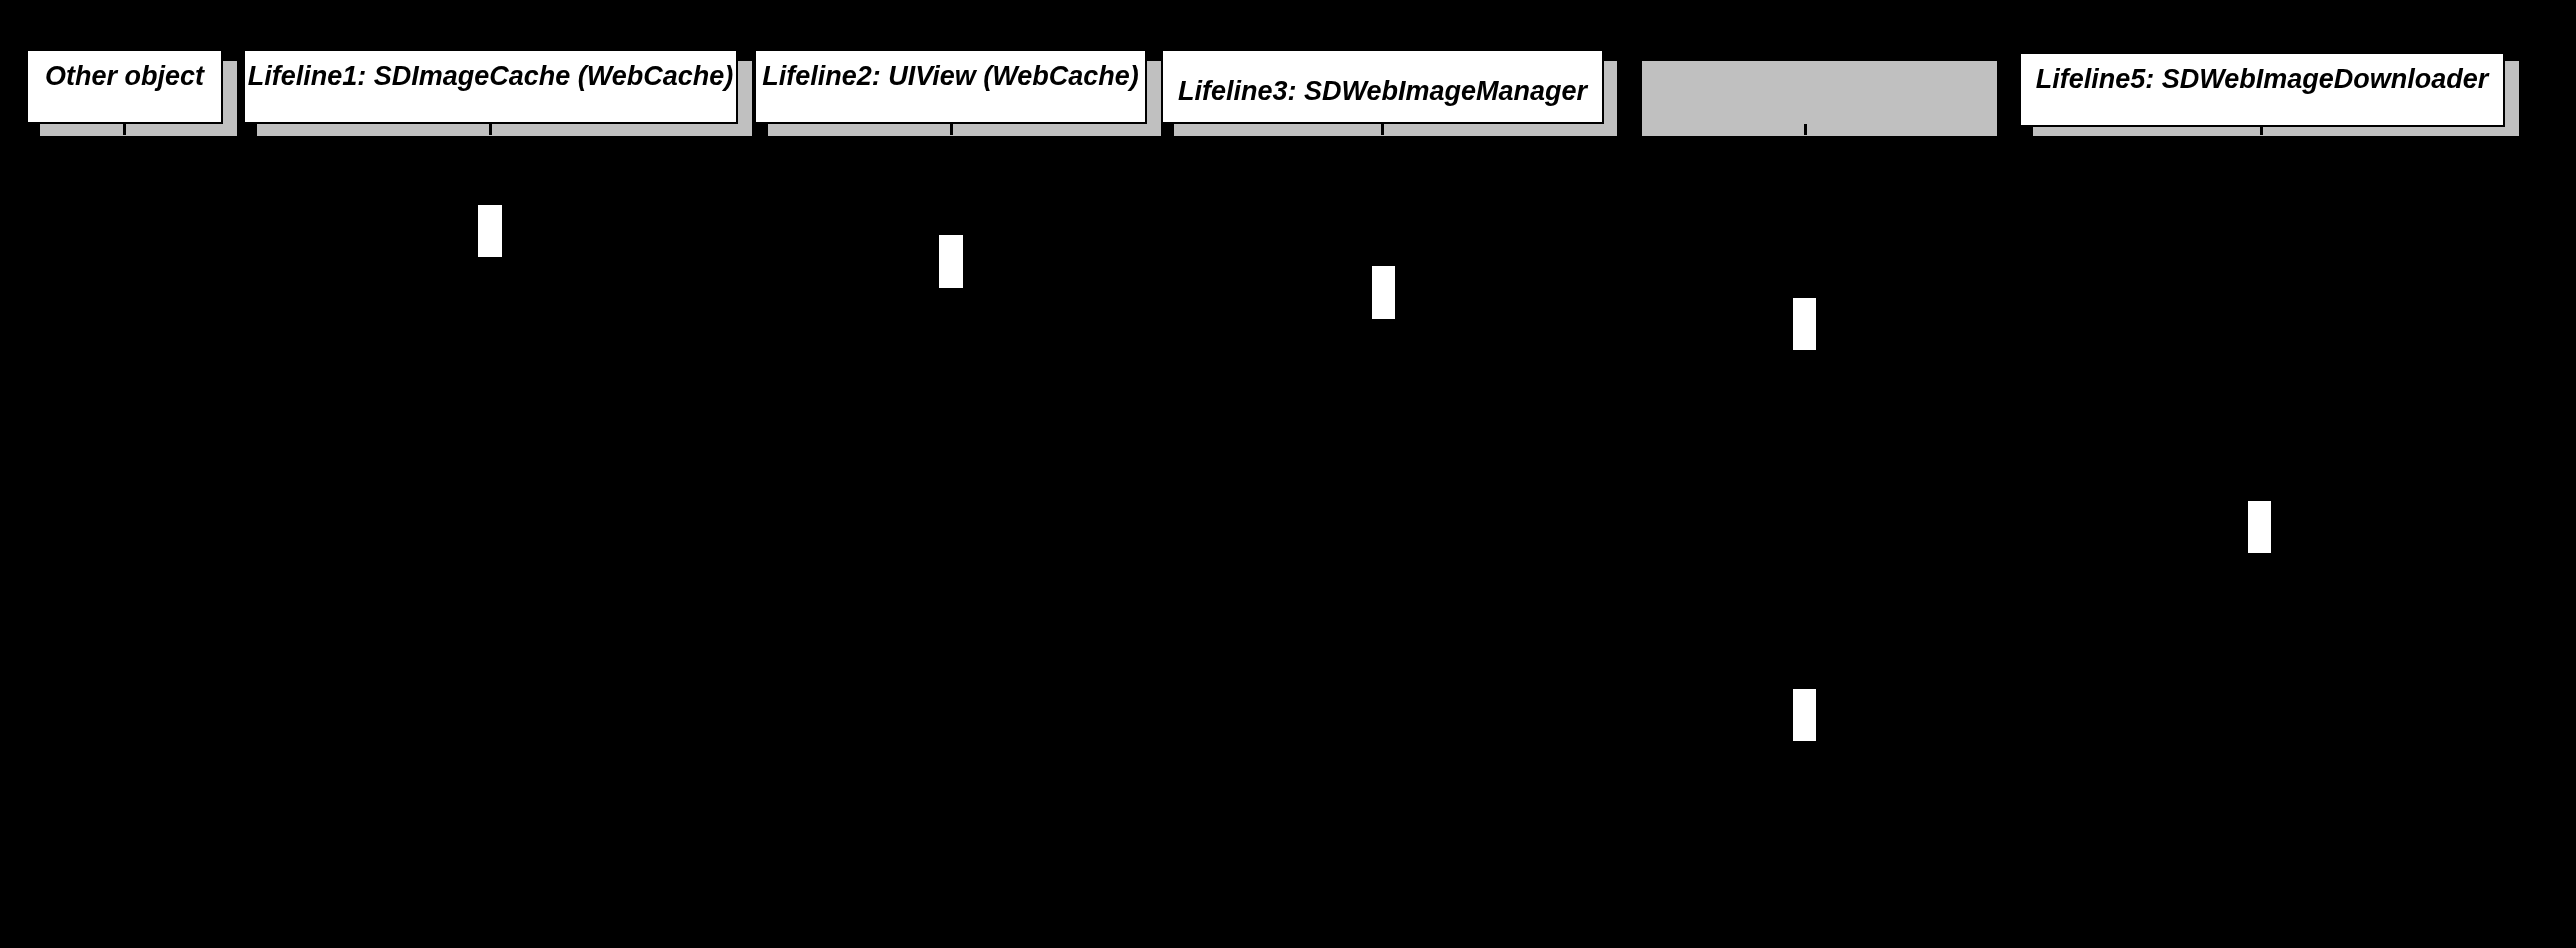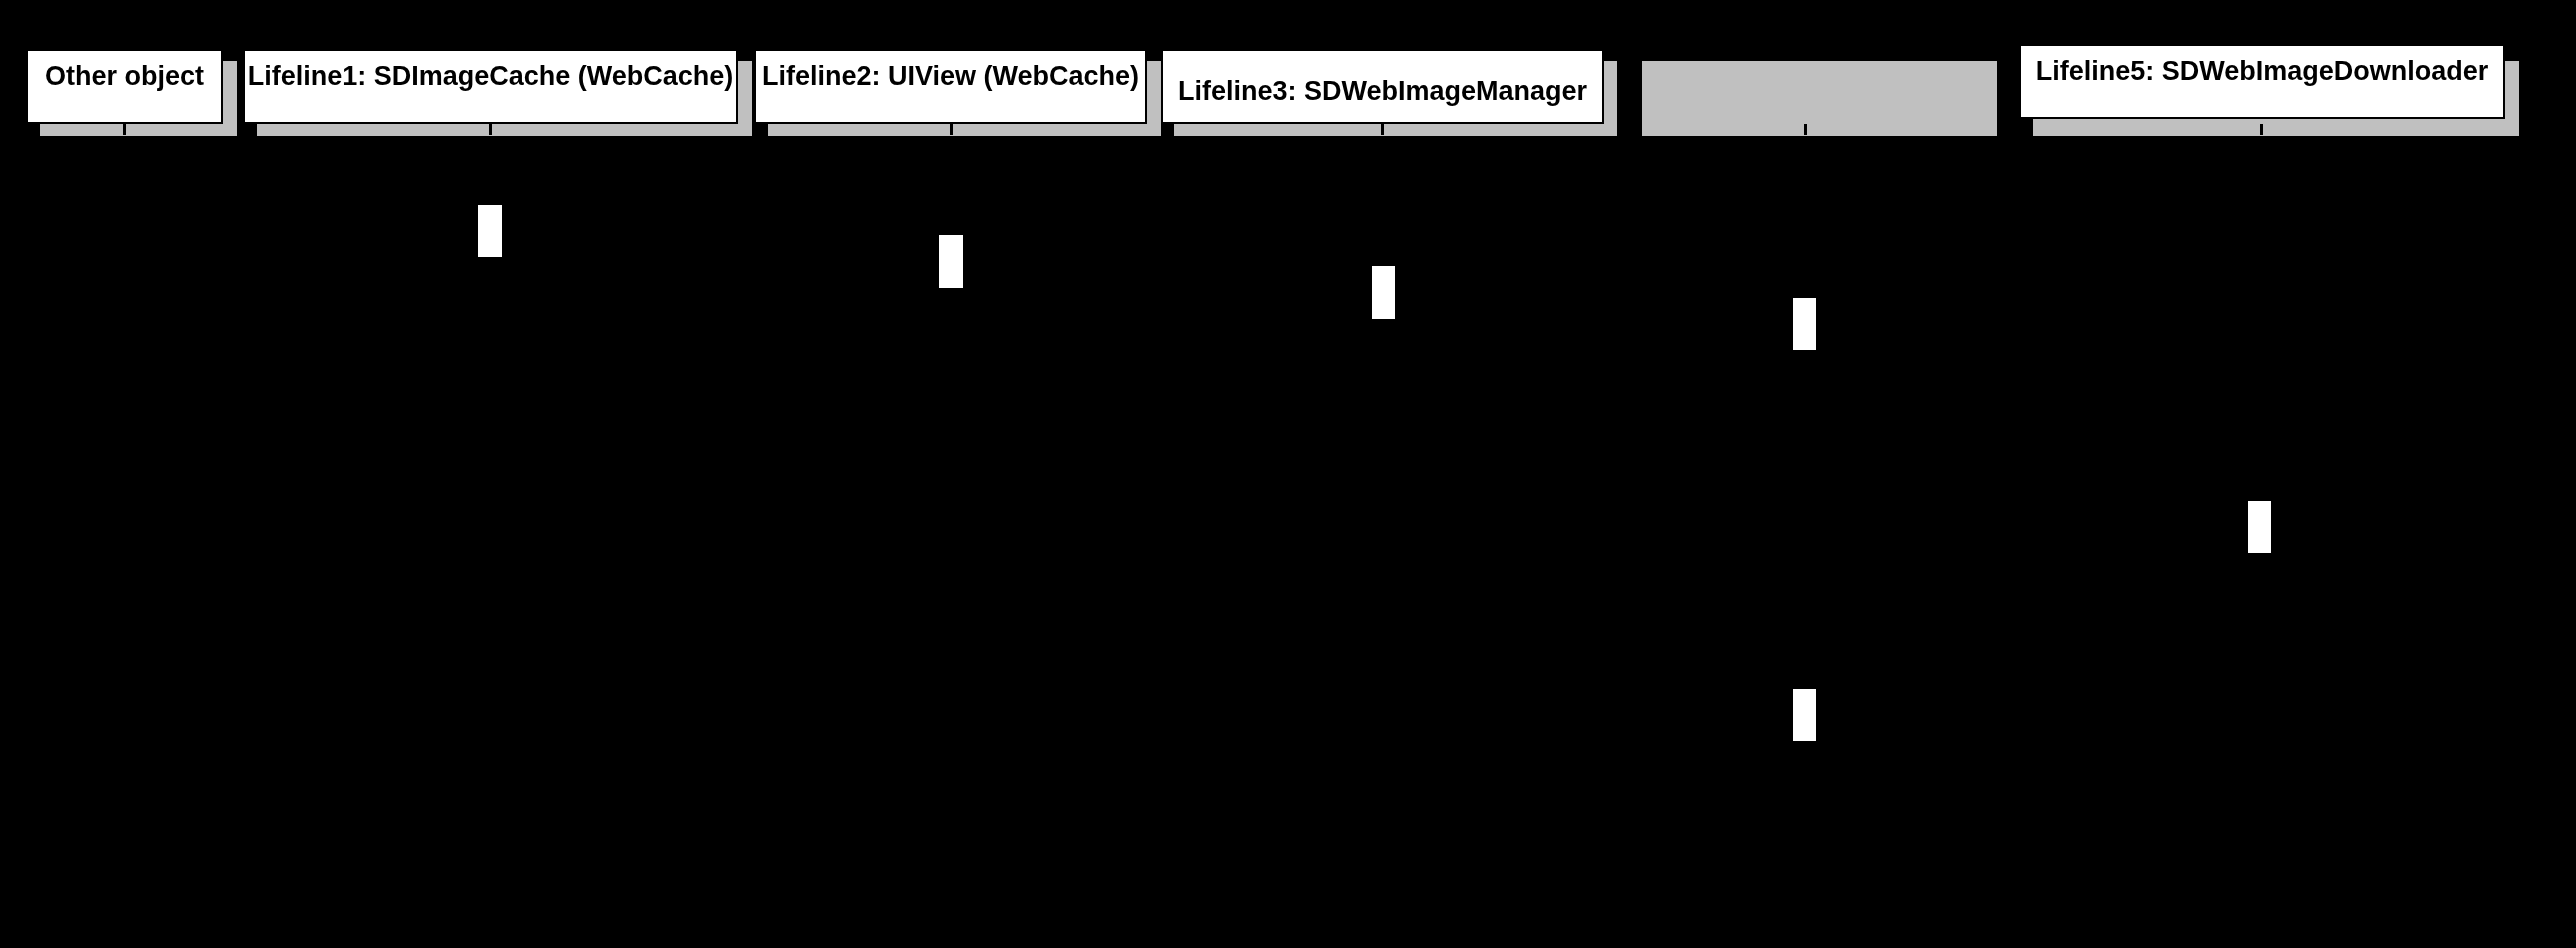--- a/index.html
+++ b/index.html
@@ -7,20 +7,21 @@
     padding: 0;
     background: #000000;
   }
   #stage {
     position: relative;
     width: 2576px;
     height: 933px;
     background: #000000;
     overflow: hidden;
     font-family: "Liberation Sans", sans-serif;
+    font-style: italic;
   }
   .head-shadow {
     position: absolute;
     background: #C0C0C0;
   }
   .lifeline-head {
     position: absolute;
     background: #FFFFFF;
     border: 2.9px solid #000000;
     box-sizing: border-box;
@@ -79,21 +80,21 @@
     <div class="lifeline-tick" style="left: 1381px; top: 124px;"></div>
     <div class="lifeline-head" style="left: 1161px; top: 49px; width: 443px; height: 75px; align-items: center;">
       <span class="lifeline-label">Lifeline3: SDWebImageManager</span>
     </div>
     <div class="head-shadow" style="left: 1642px; top: 61px; width: 355px; height: 75px;"></div>
     <div class="lifeline-line" style="left: 1804px; top: 138px; height: 795px;"></div>
     <div class="lifeline-tick" style="left: 1804px; top: 124px;"></div>
     <div class="head-shadow" style="left: 2033px; top: 61px; width: 486px; height: 75px;"></div>
     <div class="lifeline-line" style="left: 2260px; top: 138px; height: 795px;"></div>
     <div class="lifeline-tick" style="left: 2260px; top: 124px;"></div>
-    <div class="lifeline-head" style="left: 2019px; top: 44px; width: 486px; height: 75px;">
+    <div class="lifeline-head" style="left: 2019px; top: 52px; width: 486px; height: 75px;">
       <span class="lifeline-label">Lifeline5: SDWebImageDownloader</span>
     </div>
     <div class="activation-bar" style="left: 478px; top: 205px; width: 24px; height: 52px;"></div>
     <div class="activation-bar" style="left: 939px; top: 235px; width: 24px; height: 53px;"></div>
     <div class="activation-bar" style="left: 1372px; top: 266px; width: 23px; height: 53px;"></div>
     <div class="activation-bar" style="left: 1793px; top: 298px; width: 23px; height: 52px;"></div>
     <div class="activation-bar" style="left: 2248px; top: 501px; width: 23px; height: 52px;"></div>
     <div class="activation-bar" style="left: 1793px; top: 689px; width: 23px; height: 52px;"></div>
   </div>
 

